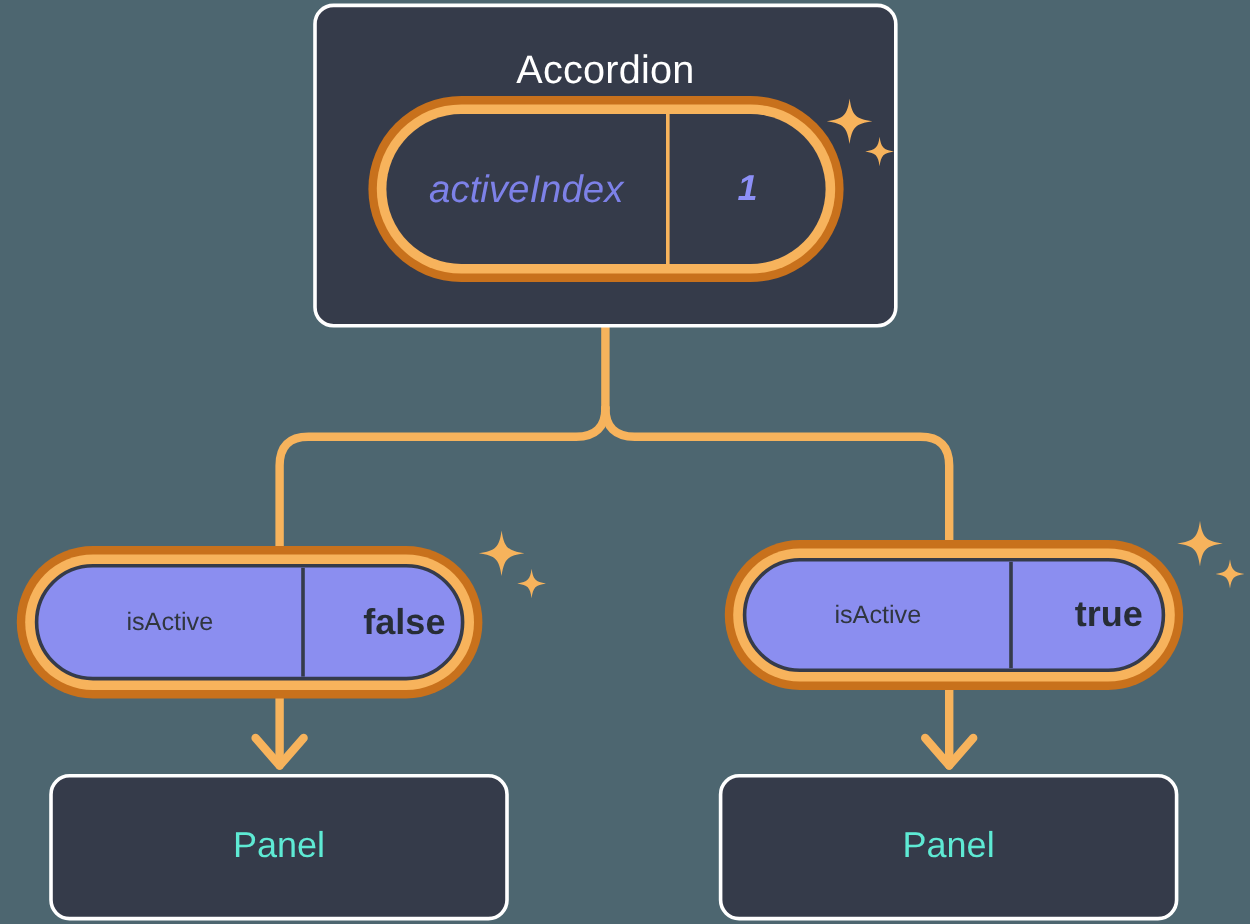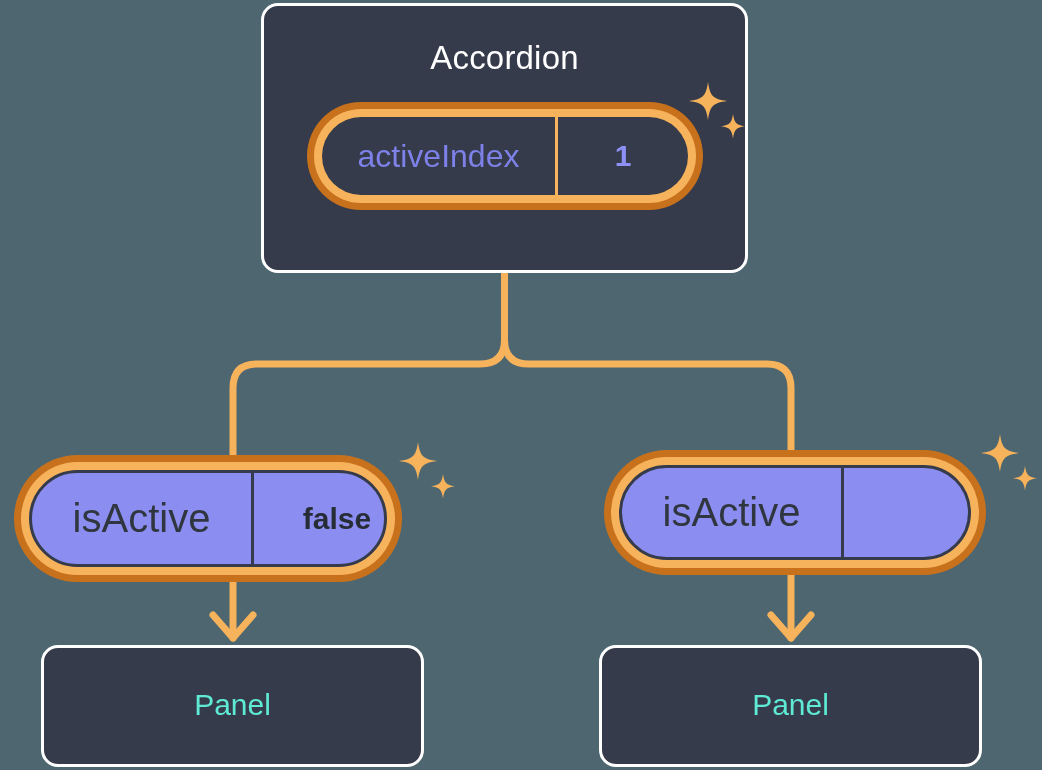--- a/index.html
+++ b/index.html
@@ -116,23 +116,24 @@
     align-items: center;
     justify-content: center;
     box-sizing: border-box;
   }
   .pill-key   { flex: 0 0 auto; }
   .pill-value { flex: 1 1 auto; }
 
   
   #accordion-pill-ring {
     left: 307px;
-    top: 102px;
+    top: 80px;
     width: 396px;
-    height: 108px;
+    height: 155px;
+    font-style: italic;
   }
   #accordion-pill-ring .pill-body {
     background: #353b4a;
     border: none;
   }
   #accordion-pill-ring .pill-key {
     width: 236px;
     border-right: 3px solid #f7b35c;
     color: #7d81e8;
     font-size: 32px;
@@ -145,21 +146,21 @@
   }
 
   
   .pill-purple .pill-body {
     background: #8b8ef0;
     border: 3px solid #353b4a;
   }
   .pill-purple .pill-key {
     border-right: 3px solid #353b4a;
     color: #30363f;
-    font-size: 40px;
+    font-size: 21px;
     font-weight: 400;
   }
   .pill-purple .pill-value {
     color: #272d36;
     font-size: 30px;
     font-weight: 700;
     padding-left: 36px;
   }
 
   #left-pill-ring {
@@ -240,20 +241,21 @@
 
   <svg id="sparkle-left" class="sparkle-group" viewBox="0 0 62 62" aria-hidden="true">
     <path d="M 22 0 C 24 14 27 17 41 19 C 27 21 24 24 22 38 C 20 24 17 21 3 19 C 17 17 20 14 22 0 Z" fill="#f7b35c"></path>
     <path d="M 47 32 C 48.3 41 50.2 43 59 44.3 C 50.2 45.6 48.3 47.5 47 56.5 C 45.7 47.5 43.8 45.6 35 44.3 C 43.8 43 45.7 41 47 32 Z" fill="#f7b35c"></path>
   </svg>
 
   <div id="right-pill-ring" class="pill-ring pill-purple">
     <div class="pill-ring-inner">
       <div class="pill-body">
         <div class="pill-cell pill-key">isActive</div>
+        <div class="pill-cell pill-value">true</div>
       </div>
     </div>
   </div>
 
   <svg id="sparkle-right" class="sparkle-group" viewBox="0 0 62 62" aria-hidden="true">
     <path d="M 22 0 C 24 14 27 17 41 19 C 27 21 24 24 22 38 C 20 24 17 21 3 19 C 17 17 20 14 22 0 Z" fill="#f7b35c"></path>
     <path d="M 47 32 C 48.3 41 50.2 43 59 44.3 C 50.2 45.6 48.3 47.5 47 56.5 C 45.7 47.5 43.8 45.6 35 44.3 C 43.8 43 45.7 41 47 32 Z" fill="#f7b35c"></path>
   </svg>
 
   <div id="panel-left-box" class="comp-box">

